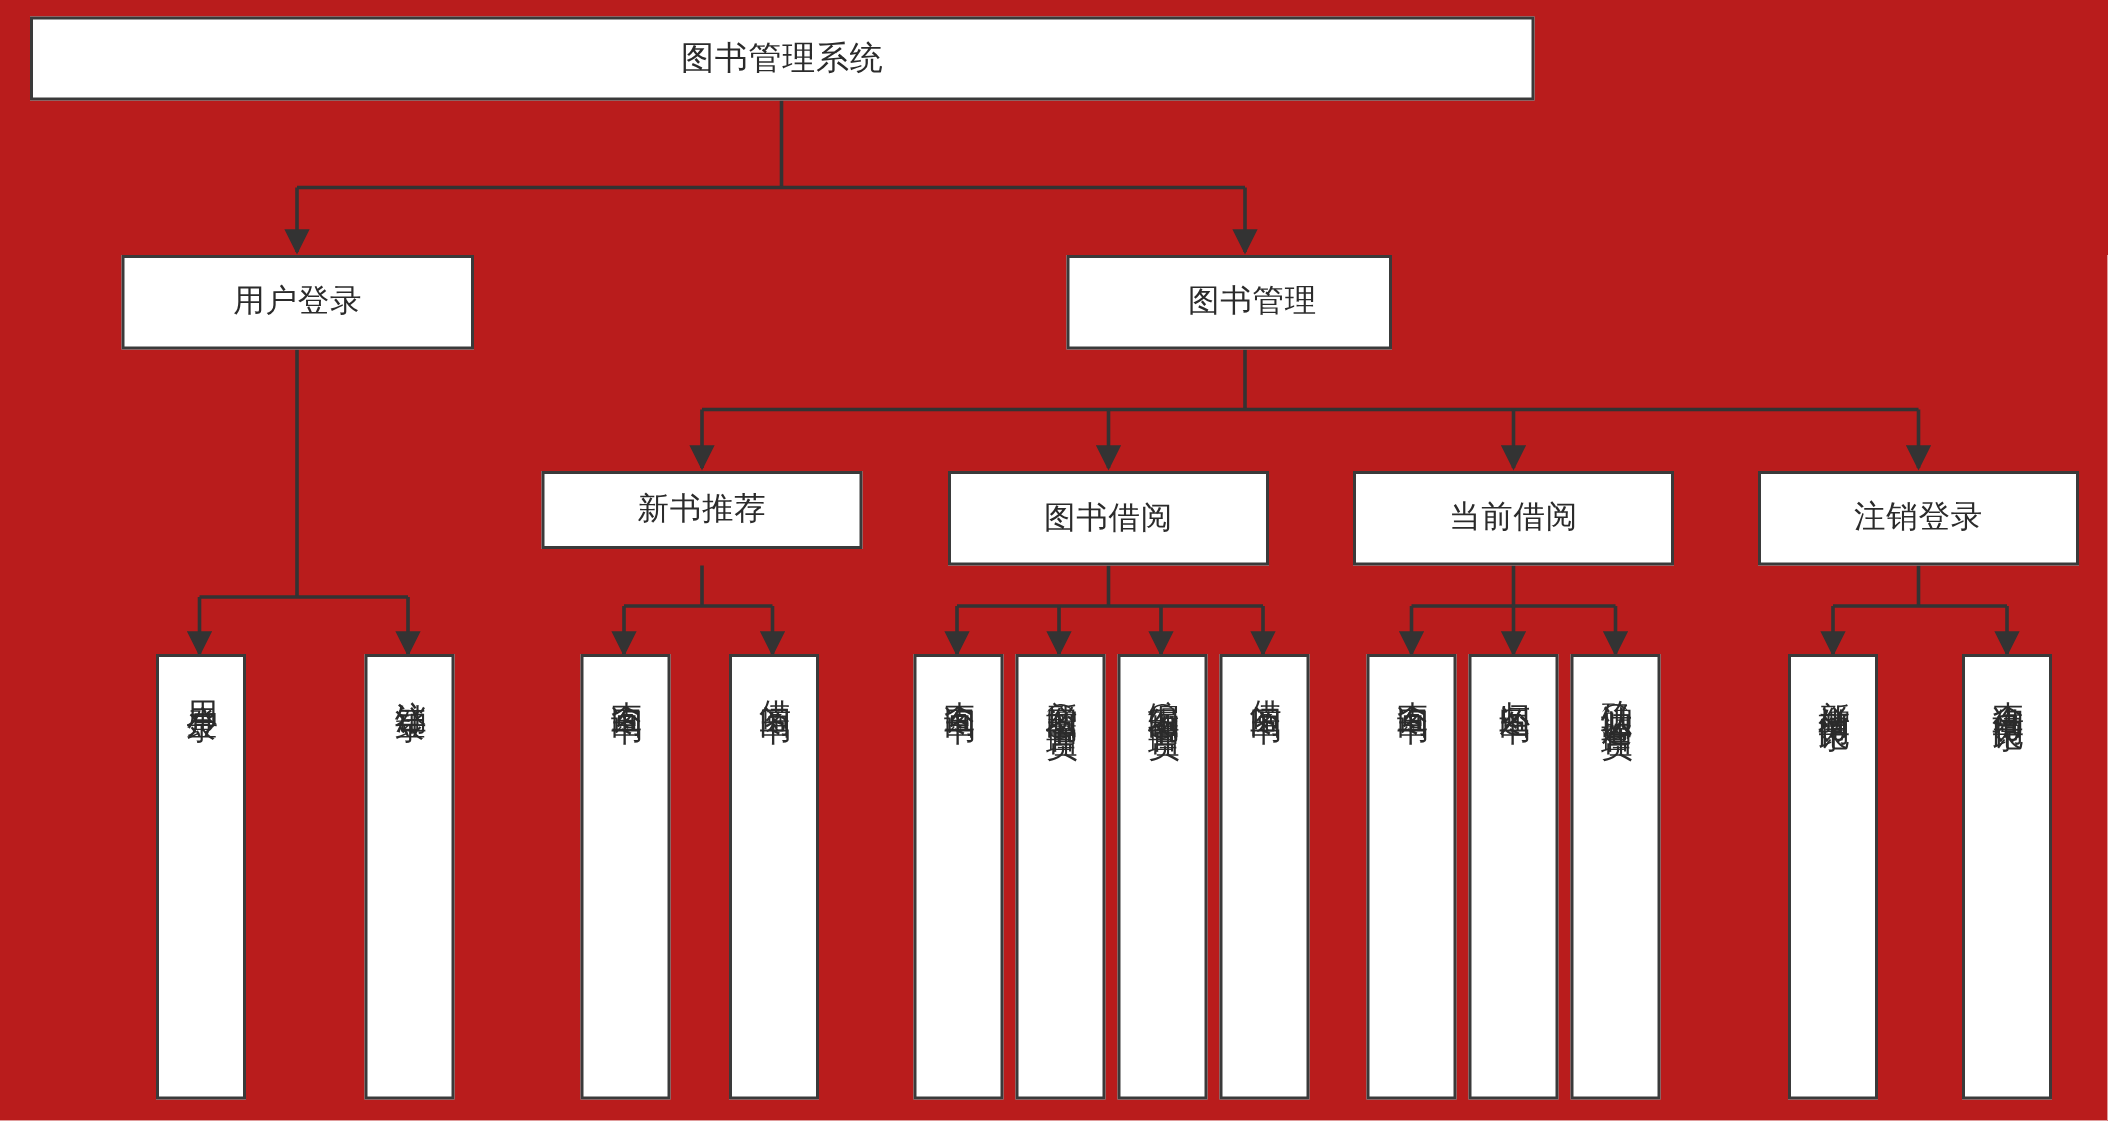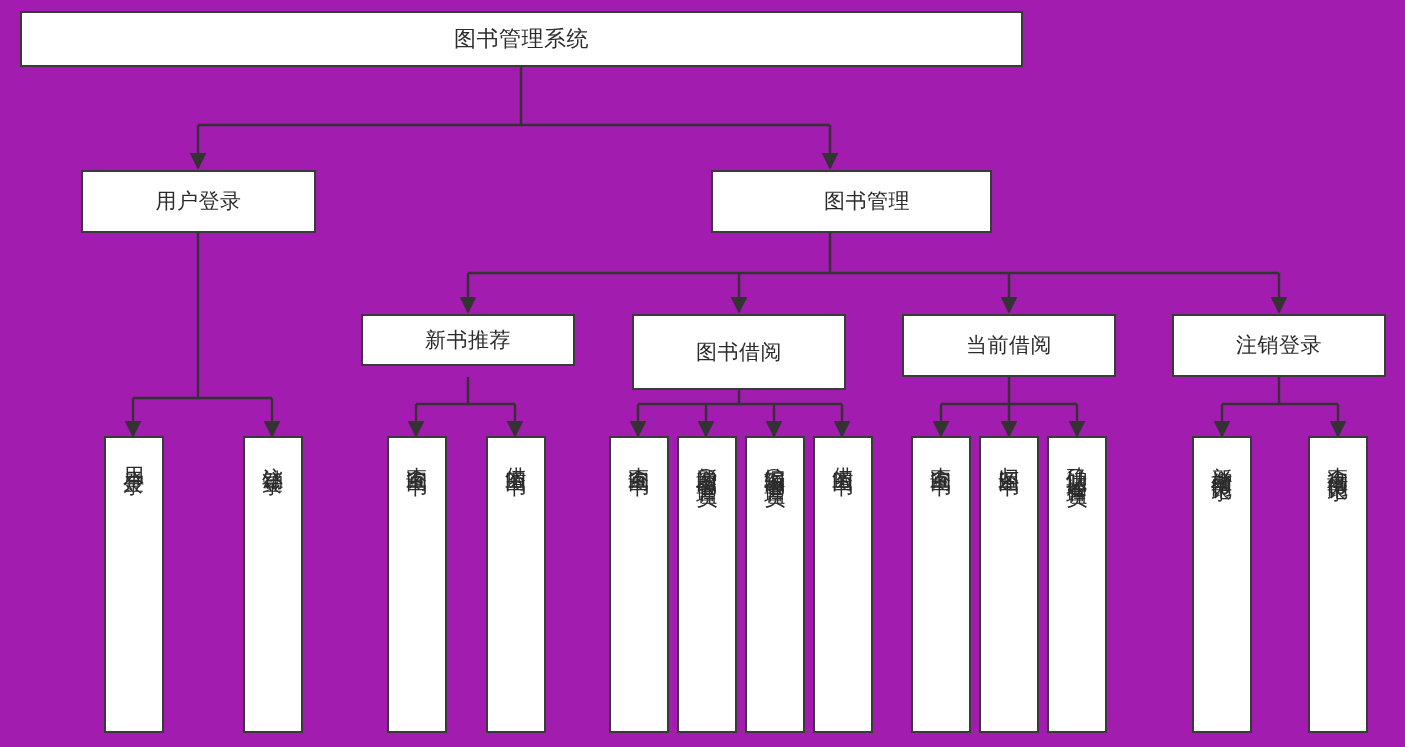--- a/index.html
+++ b/index.html
@@ -7,21 +7,21 @@
     padding: 0;
     background: #ffffff;
   }
   body {
     font-family: "Liberation Sans", "DejaVu Sans", sans-serif;
   }
   #canvas {
     position: relative;
     width: 1405px;
     height: 747px;
-    background: #a21caf;
+    background: #b91c1c;
     overflow: hidden;
   }
   
   #wires {
     position: absolute;
     left: 0;
     top: 0;
     width: 1405px;
     height: 747px;
     pointer-events: none;
@@ -128,28 +128,28 @@
     </g>
   </svg>
 
   <div class="node root" style="left:20px; top:11px; width:1003px; height:56px;">
     <span class="label">图书管理系统</span>
   </div>
 
   <div class="node" style="left:81px; top:170px; width:235px; height:63px;">
     <span class="label">用户登录</span>
   </div>
-  <div class="node" style="left:711px; top:170px; width:281px; height:63px;padding-left:31px;">
+  <div class="node" style="left:711px; top:170px; width:217px; height:63px;padding-left:31px;">
     <span class="label">图书管理</span>
   </div>
 
   <div class="node" style="left:361px; top:314px; width:214px; height:52px;">
     <span class="label">新书推荐</span>
   </div>
-  <div class="node" style="left:632px; top:314px; width:214px; height:76px;font-family:Liberation Serif, serif;">
+  <div class="node" style="left:632px; top:314px; width:214px; height:63px;font-family:Liberation Serif, serif;">
     <span class="label">图书借阅</span>
   </div>
   <div class="node" style="left:902px; top:314px; width:214px; height:63px;">
     <span class="label">当前借阅</span>
   </div>
   <div class="node" style="left:1172px; top:314px; width:214px; height:63px;">
     <span class="label">注销登录</span>
   </div>
 
   <div class="node leaf" style="left:104px; top:436px; width:60px; height:297px;">

